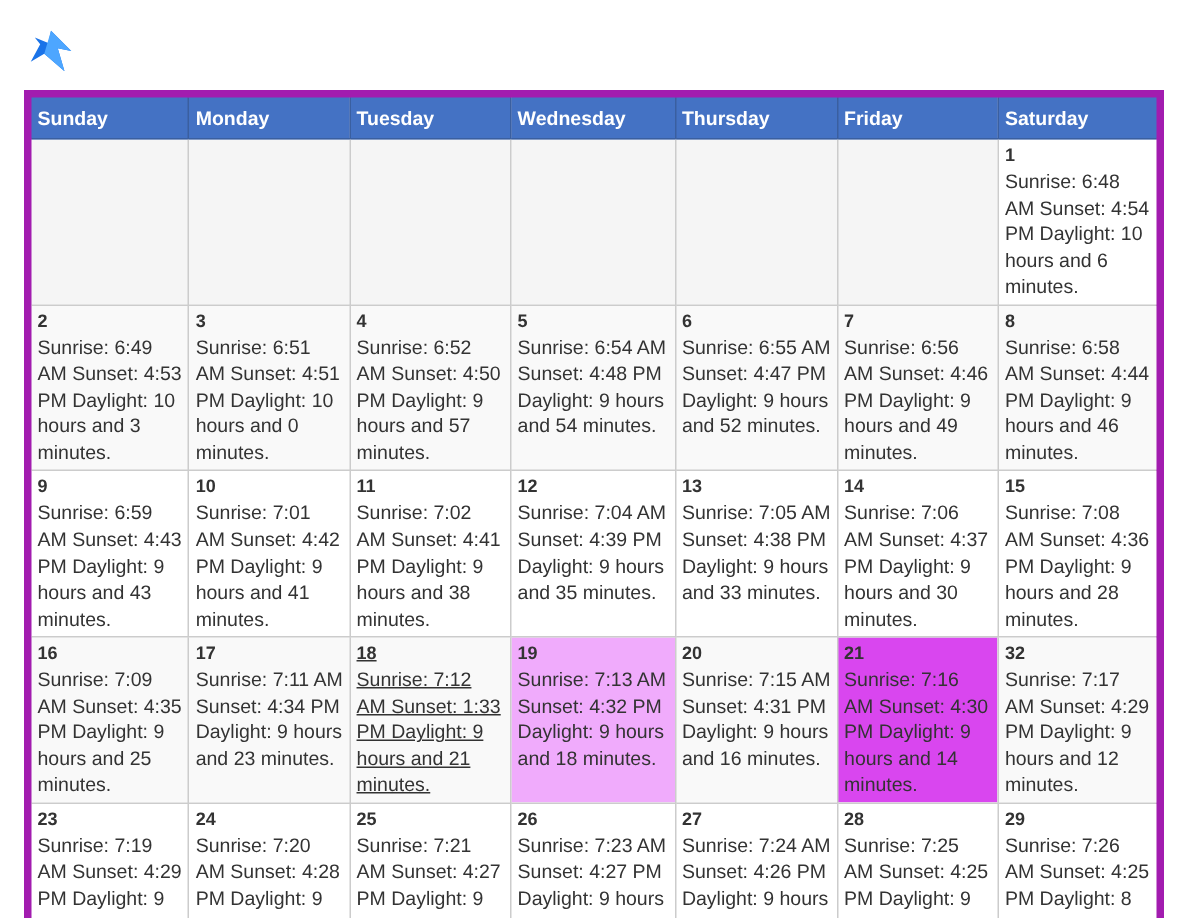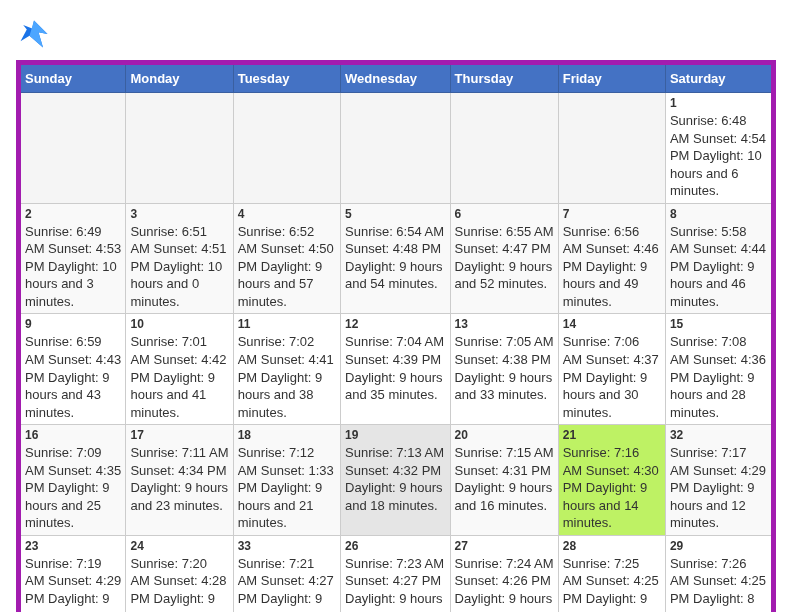--- a/index.html
+++ b/index.html
@@ -163,21 +163,21 @@
 Daylight: 9 hours and 52 minutes.</div>
         </td>
         <td style="background: rgb(249, 249, 249);">
           <span class="day-number">7</span>
           <div class="day-info">Sunrise: 6:56 AM
 Sunset: 4:46 PM
 Daylight: 9 hours and 49 minutes.</div>
         </td>
         <td style="background: rgb(249, 249, 249);">
           <span class="day-number">8</span>
-          <div class="day-info">Sunrise: 5:58 AM
+          <div class="day-info">Sunrise: 6:58 AM
 Sunset: 4:44 PM
 Daylight: 9 hours and 46 minutes.</div>
         </td>
       </tr>
       <tr>
         <td>
           <span class="day-number">9</span>
           <div class="day-info">Sunrise: 6:59 AM
 Sunset: 4:43 PM
 Daylight: 9 hours and 43 minutes.</div>
@@ -225,39 +225,39 @@
           <div class="day-info">Sunrise: 7:09 AM
 Sunset: 4:35 PM
 Daylight: 9 hours and 25 minutes.</div>
         </td>
         <td style="background: rgb(249, 249, 249);">
           <span class="day-number">17</span>
           <div class="day-info">Sunrise: 7:11 AM
 Sunset: 4:34 PM
 Daylight: 9 hours and 23 minutes.</div>
         </td>
-        <td style="background: rgb(249, 249, 249);">
+        <td style="background: rgb(249, 249, 249); text-decoration: underline;">
           <span class="day-number">18</span>
           <div class="day-info">Sunrise: 7:12 AM
 Sunset: 1:33 PM
 Daylight: 9 hours and 21 minutes.</div>
         </td>
-        <td style="background: #e5e5e5; margin-top: 37px;">
+        <td style="background: #f0abfc; margin-top: 37px;">
           <span class="day-number">19</span>
           <div class="day-info">Sunrise: 7:13 AM
 Sunset: 4:32 PM
 Daylight: 9 hours and 18 minutes.</div>
         </td>
         <td style="background: rgb(249, 249, 249);">
           <span class="day-number">20</span>
           <div class="day-info">Sunrise: 7:15 AM
 Sunset: 4:31 PM
 Daylight: 9 hours and 16 minutes.</div>
         </td>
-        <td style="background: #bef264; margin-top: 20px;">
+        <td style="background: #d946ef; margin-top: 20px;">
           <span class="day-number">21</span>
           <div class="day-info">Sunrise: 7:16 AM
 Sunset: 4:30 PM
 Daylight: 9 hours and 14 minutes.</div>
         </td>
         <td style="background: rgb(249, 249, 249);">
           <span class="day-number">32</span>
           <div class="day-info">Sunrise: 7:17 AM
 Sunset: 4:29 PM
 Daylight: 9 hours and 12 minutes.</div>
@@ -270,21 +270,21 @@
 Sunset: 4:29 PM
 Daylight: 9 hours and 9 minutes.</div>
         </td>
         <td>
           <span class="day-number">24</span>
           <div class="day-info">Sunrise: 7:20 AM
 Sunset: 4:28 PM
 Daylight: 9 hours and 7 minutes.</div>
         </td>
         <td>
-          <span class="day-number">33</span>
+          <span class="day-number">25</span>
           <div class="day-info">Sunrise: 7:21 AM
 Sunset: 4:27 PM
 Daylight: 9 hours and 5 minutes.</div>
         </td>
         <td>
           <span class="day-number">26</span>
           <div class="day-info">Sunrise: 7:23 AM
 Sunset: 4:27 PM
 Daylight: 9 hours and 3 minutes.</div>
         </td>

